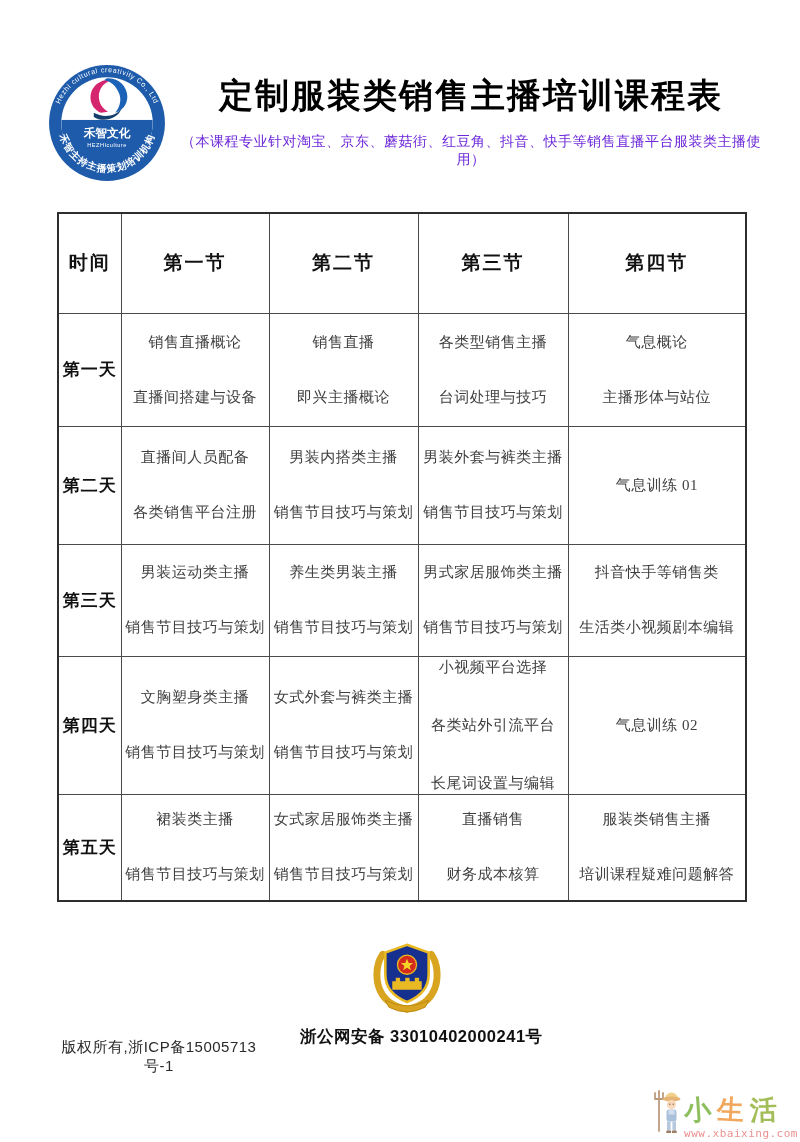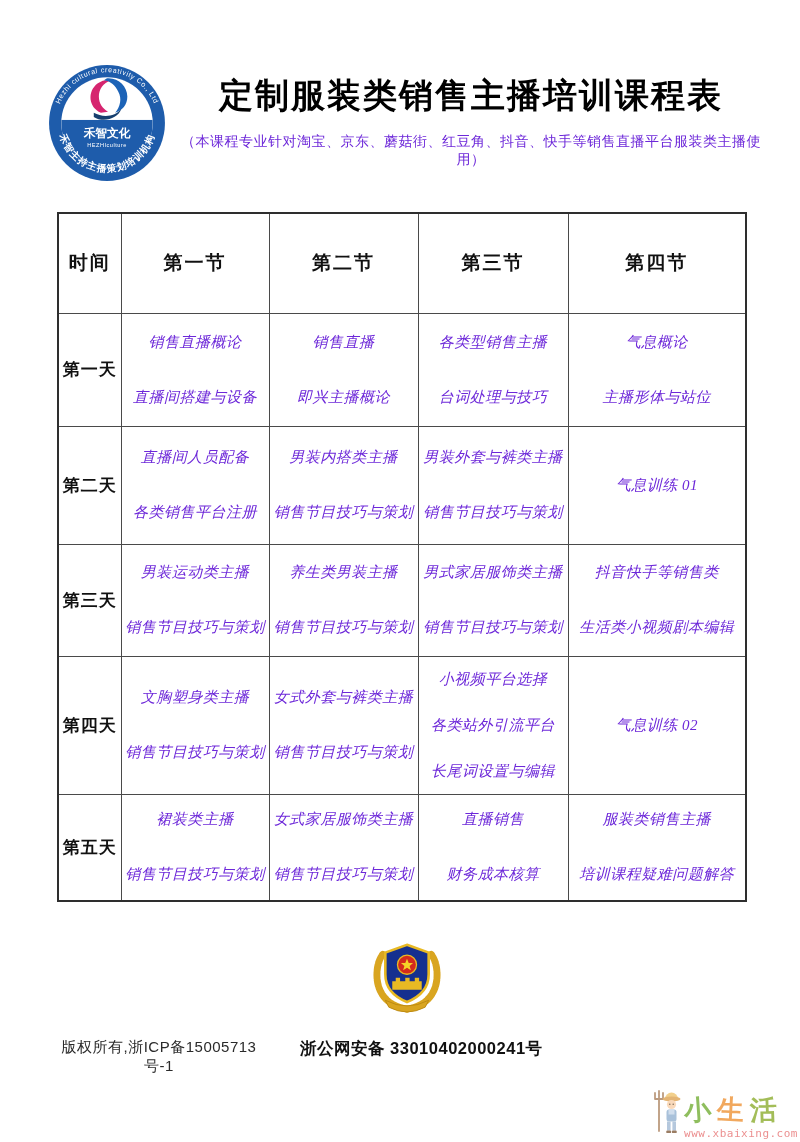--- a/index.html
+++ b/index.html
@@ -20,30 +20,30 @@
   table.course th,table.course td{border:1px solid #4a4a4a;padding:0;text-align:center;vertical-align:middle;}
   thead tr{height:100px;padding-left:48px;}
   tbody tr:nth-child(1){height:113px;}
   tbody tr:nth-child(2){height:118px;}
   tbody tr:nth-child(3){height:112px;}
   tbody tr:nth-child(4){height:138px;}
   tbody tr:nth-child(5){height:107px;}
   table.course thead th{font-size:19px;font-weight:bold;letter-spacing:2px;color:#111;}
   table.course th.day{font-size:17px;font-weight:bold;letter-spacing:1px;color:#111;}
   .cell-lines{display:flex;flex-direction:column;justify-content:center;align-items:center;gap:36px;}
-  .cell-lines.tight{gap:27px;}
-  .cell-line{font-size:15px;letter-spacing:0.5px;color:#6d28d9;white-space:nowrap;font-style:italic;}
+  .cell-lines.tight{gap:39px;}
+  .cell-line{font-size:15px;letter-spacing:0.5px;color:#404040;white-space:nowrap;}
 
   
   .footer-block{position:absolute;text-align:center;font-family:"Liberation Sans","DejaVu Sans",sans-serif;}
   .fb-left{left:54px;top:934px;width:210px;}
   .fb-left .copyright{margin-top:104px;font-size:15px;color:#2a2a2a;letter-spacing:0.5px;}
   .fb-center{left:300px;top:938px;width:214px;}
   .fb-center .badge-wrap{display:inline-block;width:78px;height:76px;}
-  .fb-center .police{margin-top:20px;font-size:16.5px;font-weight:bold;color:#111;letter-spacing:0.5px;white-space:nowrap;}
+  .fb-center .police{margin-top:8px;font-size:16.5px;font-weight:bold;color:#111;letter-spacing:0.5px;white-space:nowrap;}
   .fb-right{left:556px;top:944px;width:188px;}
   .fb-right .v-wrap{display:inline-block;width:64px;height:52px;}
   .fb-right .baidu-cn{margin-top:4px;font-size:18px;color:#7d7d7d;letter-spacing:4px;}
   .fb-right .baidu-en{margin-top:1px;font-size:8px;color:#9a9a9a;letter-spacing:1.5px;}
   .fb-right .baidu-cert{margin-top:7px;font-size:17px;font-weight:bold;color:#101010;letter-spacing:3px;}
 
   
   .watermark{position:absolute;right:2px;bottom:2px;display:flex;align-items:flex-end;opacity:0.85;}
   .wm-col{display:flex;flex-direction:column;align-items:flex-start;}
   .wm-chars{display:flex;gap:6px;font-weight:bold;font-size:27px;line-height:1;

